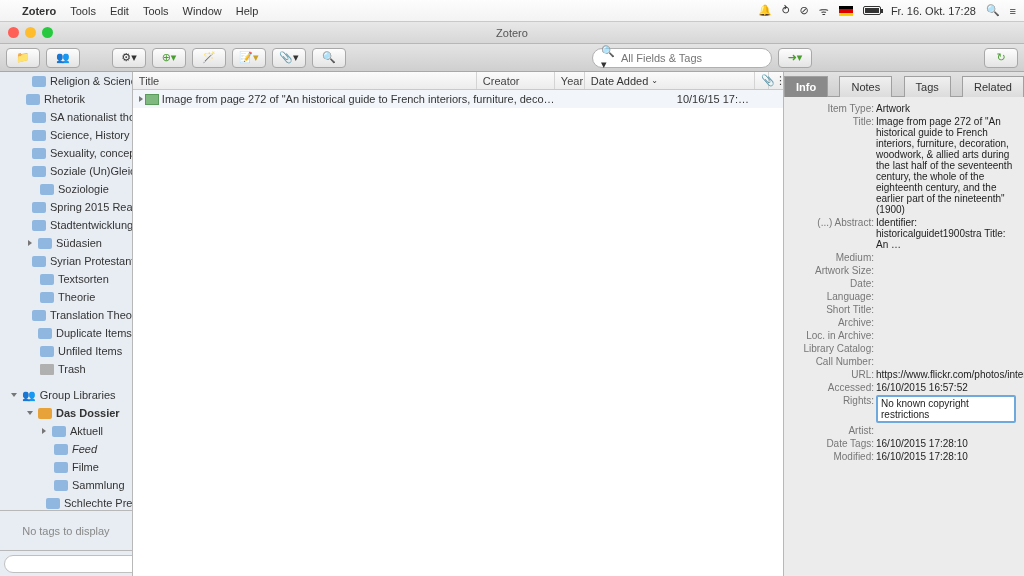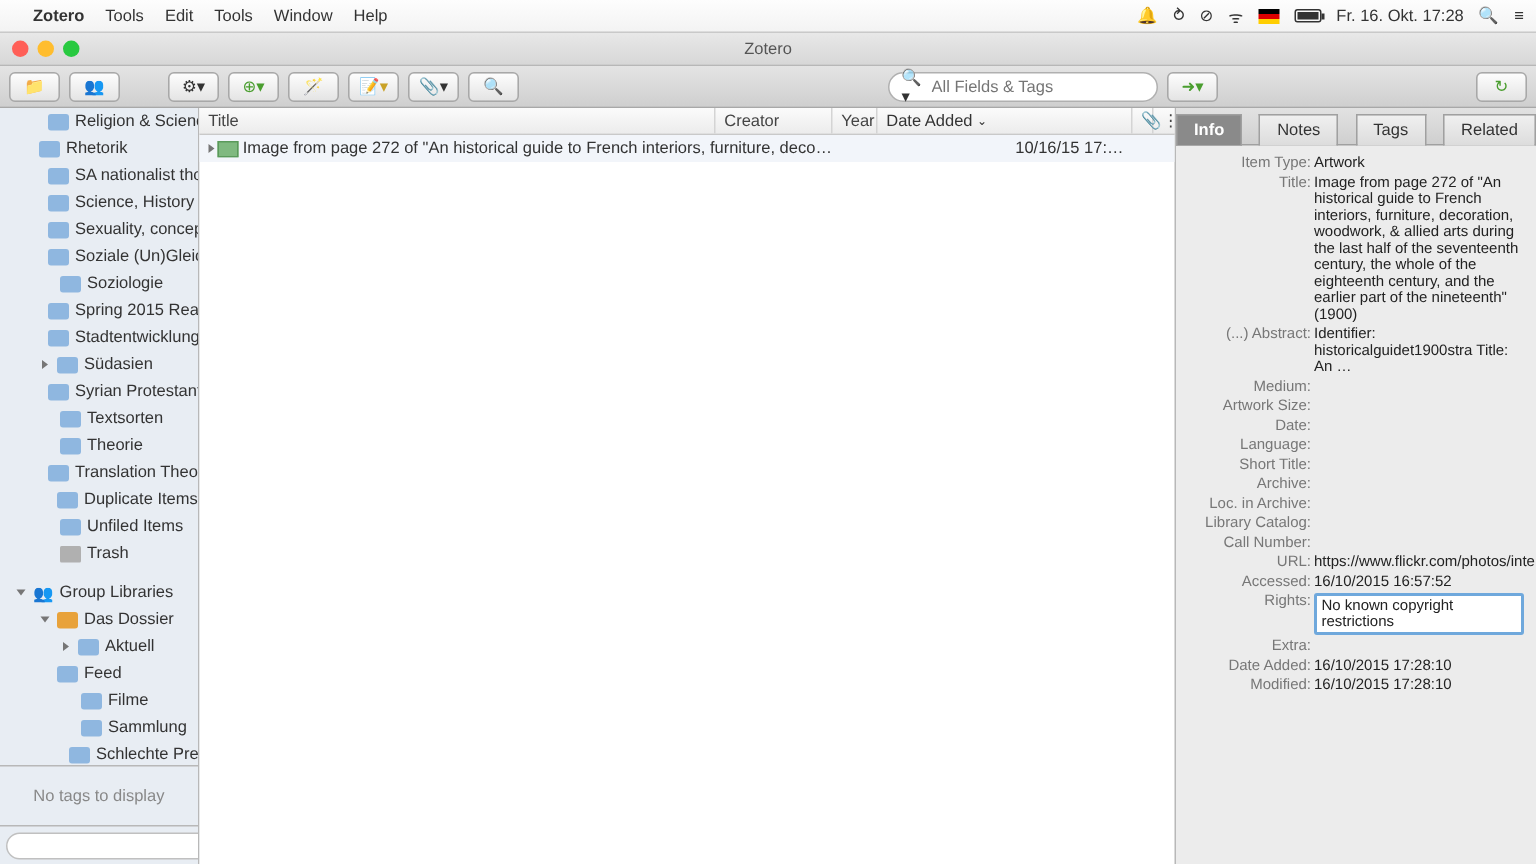--- a/index.html
+++ b/index.html
@@ -196,31 +196,31 @@
           <span style="width:8px;display:inline-block"></span>
           <span class="ficon trash"></span>
           <span>Trash</span>
         </div>
         <div style="height: 8px;"></div>
         <div class="sitem head">
           <span class="tri down"></span>
           <span>👥</span> 
           <span>Group Libraries</span>
         </div>
-        <div class="sitem" style="padding-left: 28px;">
+        <div class="sitem" style="padding-left: 28px; font-weight: bold;">
           <span class="tri down"></span>
           <span class="ficon org"></span>
           <span>Das Dossier</span>
         </div>
         <div class="sitem" style="padding-left: 42px;">
           <span class="tri"></span>
           <span class="ficon "></span>
           <span>Aktuell</span>
         </div>
-        <div class="sitem" style="padding-left: 26px;">
+        <div class="sitem" style="padding-left: 42px; font-style: italic;">
           <span style="width:8px;display:inline-block"></span>
           <span class="ficon "></span>
           <span>Feed</span>
         </div>
         <div class="sitem" style="padding-left: 42px;">
           <span style="width:8px;display:inline-block"></span>
           <span class="ficon "></span>
           <span>Filme</span>
         </div>
         <div class="sitem" style="padding-left: 42px;">
@@ -328,25 +328,25 @@
         </div>
         <div class="frow">
           <div class="flabel">Accessed:</div>
           <div class="fval">16/10/2015 16:57:52</div>
         </div>
         <div class="frow">
           <div class="flabel">Rights:</div>
           <div class="fval editing">No known copyright restrictions</div>
         </div>
         <div class="frow">
-          <div class="flabel">Extra:</div>
-          <div class="fval"></div>
-        </div>
-        <div class="frow">
-          <div class="flabel">Date Added:</div>
+          <div class="flabel">Artist:</div>
+          <div class="fval"></div>
+        </div>
+        <div class="frow">
+          <div class="flabel">Date Tags:</div>
           <div class="fval">16/10/2015 17:28:10</div>
         </div>
         <div class="frow">
           <div class="flabel">Modified:</div>
           <div class="fval">16/10/2015 17:28:10</div>
         </div>
       </div>
   </div>
 </div>
 

